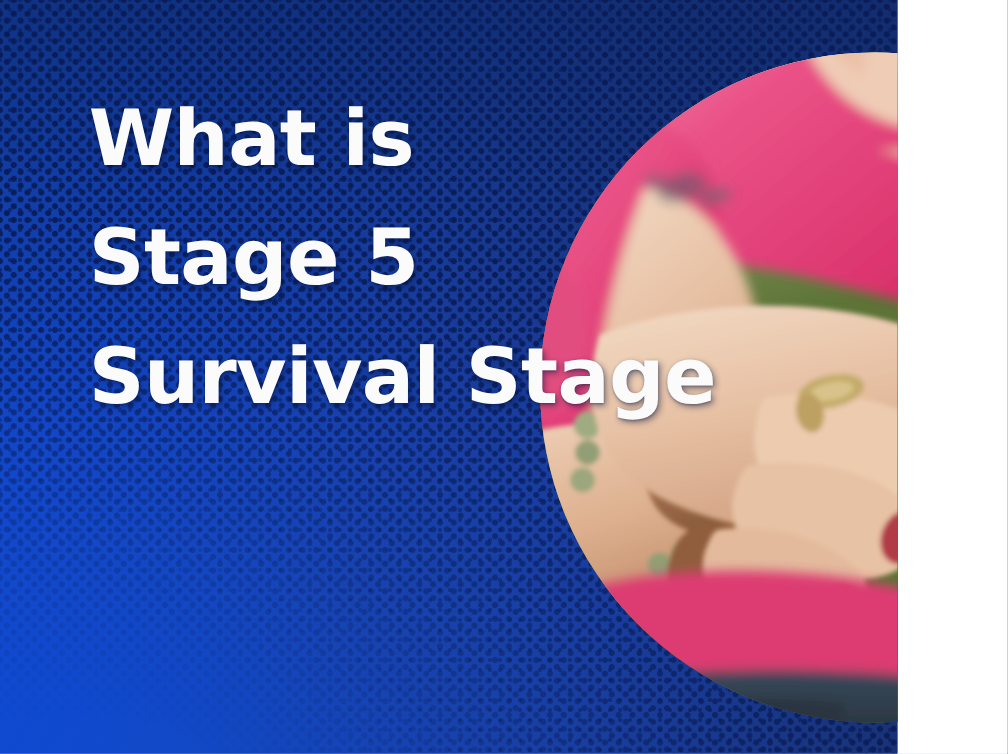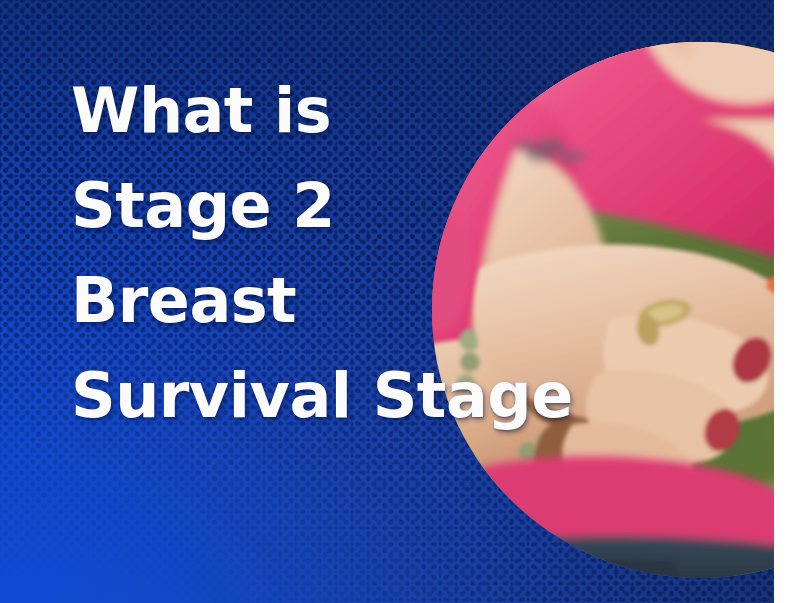--- a/index.html
+++ b/index.html
@@ -7,21 +7,21 @@
 
   html, body {
     width:806px; height:603px;
     overflow:hidden;
     background:#ffffff;
     font-family:"Liberation Sans", sans-serif;
   }
 
   #banner {
     position:relative;
-    width:774px; height:603px;
+    width:718px; height:603px;
     overflow:hidden;
     background:#123a9c;
   }
 
   
   .bg-base {
     position:absolute; inset:0;
     background:
       radial-gradient(115% 120% at 18% 108%, #0b54ea 0%, #0b4ee2 14%, #1449c9 30%, #173fae 50%, #19388f 68%, #17316f 85%, #16306c 100%);
   }
@@ -243,18 +243,17 @@
         </g>
 
         <rect x="0" y="0" width="806" height="603" fill="#ffd9c0" opacity=".07"></rect>
         <rect x="0" y="0" width="806" height="603" fill="#2a1a00" opacity=".03"></rect>
       </svg>
     </div>
   </div>
 
   <div class="headline">
     <span class="line">What is</span>
-    <span class="line">Stage 2</span>
-    <span class="line">Breast</span>
+    <span class="line">Stage 5</span>
     <span class="line">Survival Stage</span>
   </div>
 
 </div>
 
 </body></html>

